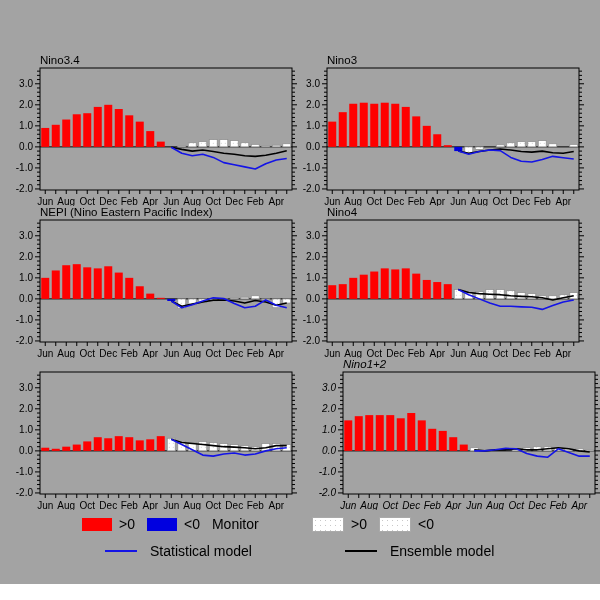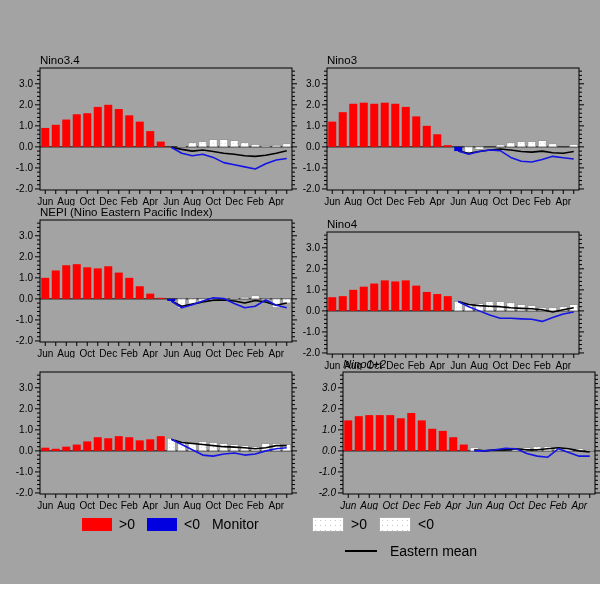--- a/index.html
+++ b/index.html
@@ -454,21 +454,21 @@
           <rect x="251.25" y="89.72413793103448" width="8" height="3.1551724137931103" fill="url(#st2)" stroke="#909090" stroke-width="0.8"></rect>
           <rect x="261.75" y="92.87931034482759" width="8" height="1.051724137931032" fill="url(#st2)" stroke="#909090" stroke-width="0.8"></rect>
           <rect x="272.25" y="92.87931034482759" width="8" height="8.834482758620695" fill="url(#st2)" stroke="#909090" stroke-width="0.8"></rect>
           <rect x="282.75" y="92.87931034482759" width="8" height="4.206896551724142" fill="url(#st2)" stroke="#909090" stroke-width="0.8"></rect>
         </g>
         <polyline points="171.25,94.98275862068965 181.75,100.24137931034481 192.25,98.13793103448276 202.75,96.0344827586207 213.25,94.14137931034483 223.75,93.93103448275862 234.25,94.98275862068965 244.75,97.08620689655173 255.25,94.56206896551724 265.75,96.0344827586207 276.25,99.1896551724138 286.75,97.08620689655173" fill="none" stroke="#000000" stroke-width="1.6" stroke-linejoin="round"></polyline>
         <polyline points="171.25,94.98275862068965 181.75,101.71379310344828 192.25,98.76896551724138 202.75,94.98275862068965 213.25,91.82758620689656 223.75,92.45862068965518 234.25,97.50689655172414 244.75,101.71379310344828 255.25,100.24137931034481 265.75,93.93103448275862 276.25,99.1896551724138 286.75,101.71379310344828" fill="none" stroke="#1414e6" stroke-width="1.6" stroke-linejoin="round"></polyline>
         <rect x="40" y="14" width="252" height="122" fill="none" stroke="#000000" stroke-width="1"></rect>
       </svg>
   </div>
-  <div class="panel" style="left:287px;top:218px;">
+  <div class="panel" style="left:287px;top:206px;">
     <div class="panel-title">Nino4</div>
     <svg width="300" height="152" viewBox="0 0 300 152">
         <defs>
           <pattern id="st3" width="4" height="4" patternUnits="userSpaceOnUse">
             <rect width="4" height="4" fill="#ffffff"></rect>
             <circle cx="1.3" cy="1.3" r="0.5" fill="#c8c8c8"></circle>
           </pattern>
         </defs>
         <g stroke="#000000" stroke-width="1">
           <line x1="35" x2="40" y1="29.775862068965516" y2="29.775862068965516"></line>
@@ -907,19 +907,23 @@
     <span class="lname">Monitor</span>
   </div>
 
   <div class="lg-row" style="left:312px;top:516px;">
     <span class="sw stipple"></span>
     <span class="cmp">&gt;0</span>
     <span class="sw stipple"></span>
     <span class="cmp">&lt;0</span>
   </div>
 
+  <div class="lg-row" style="left:105px;top:543px;">
+    <span class="lline" style="background-color: rgb(20, 20, 230);"></span>
+    <span class="lname">Statistical model</span>
+  </div>
 
   <div class="lg-row" style="left:345px;top:543px;">
     <span class="lline" style="background-color: rgb(0, 0, 0);"></span>
-    <span class="lname">Eastern mean</span>
+    <span class="lname">Ensemble model</span>
   </div>
 
 </div>
 
 </body></html>

